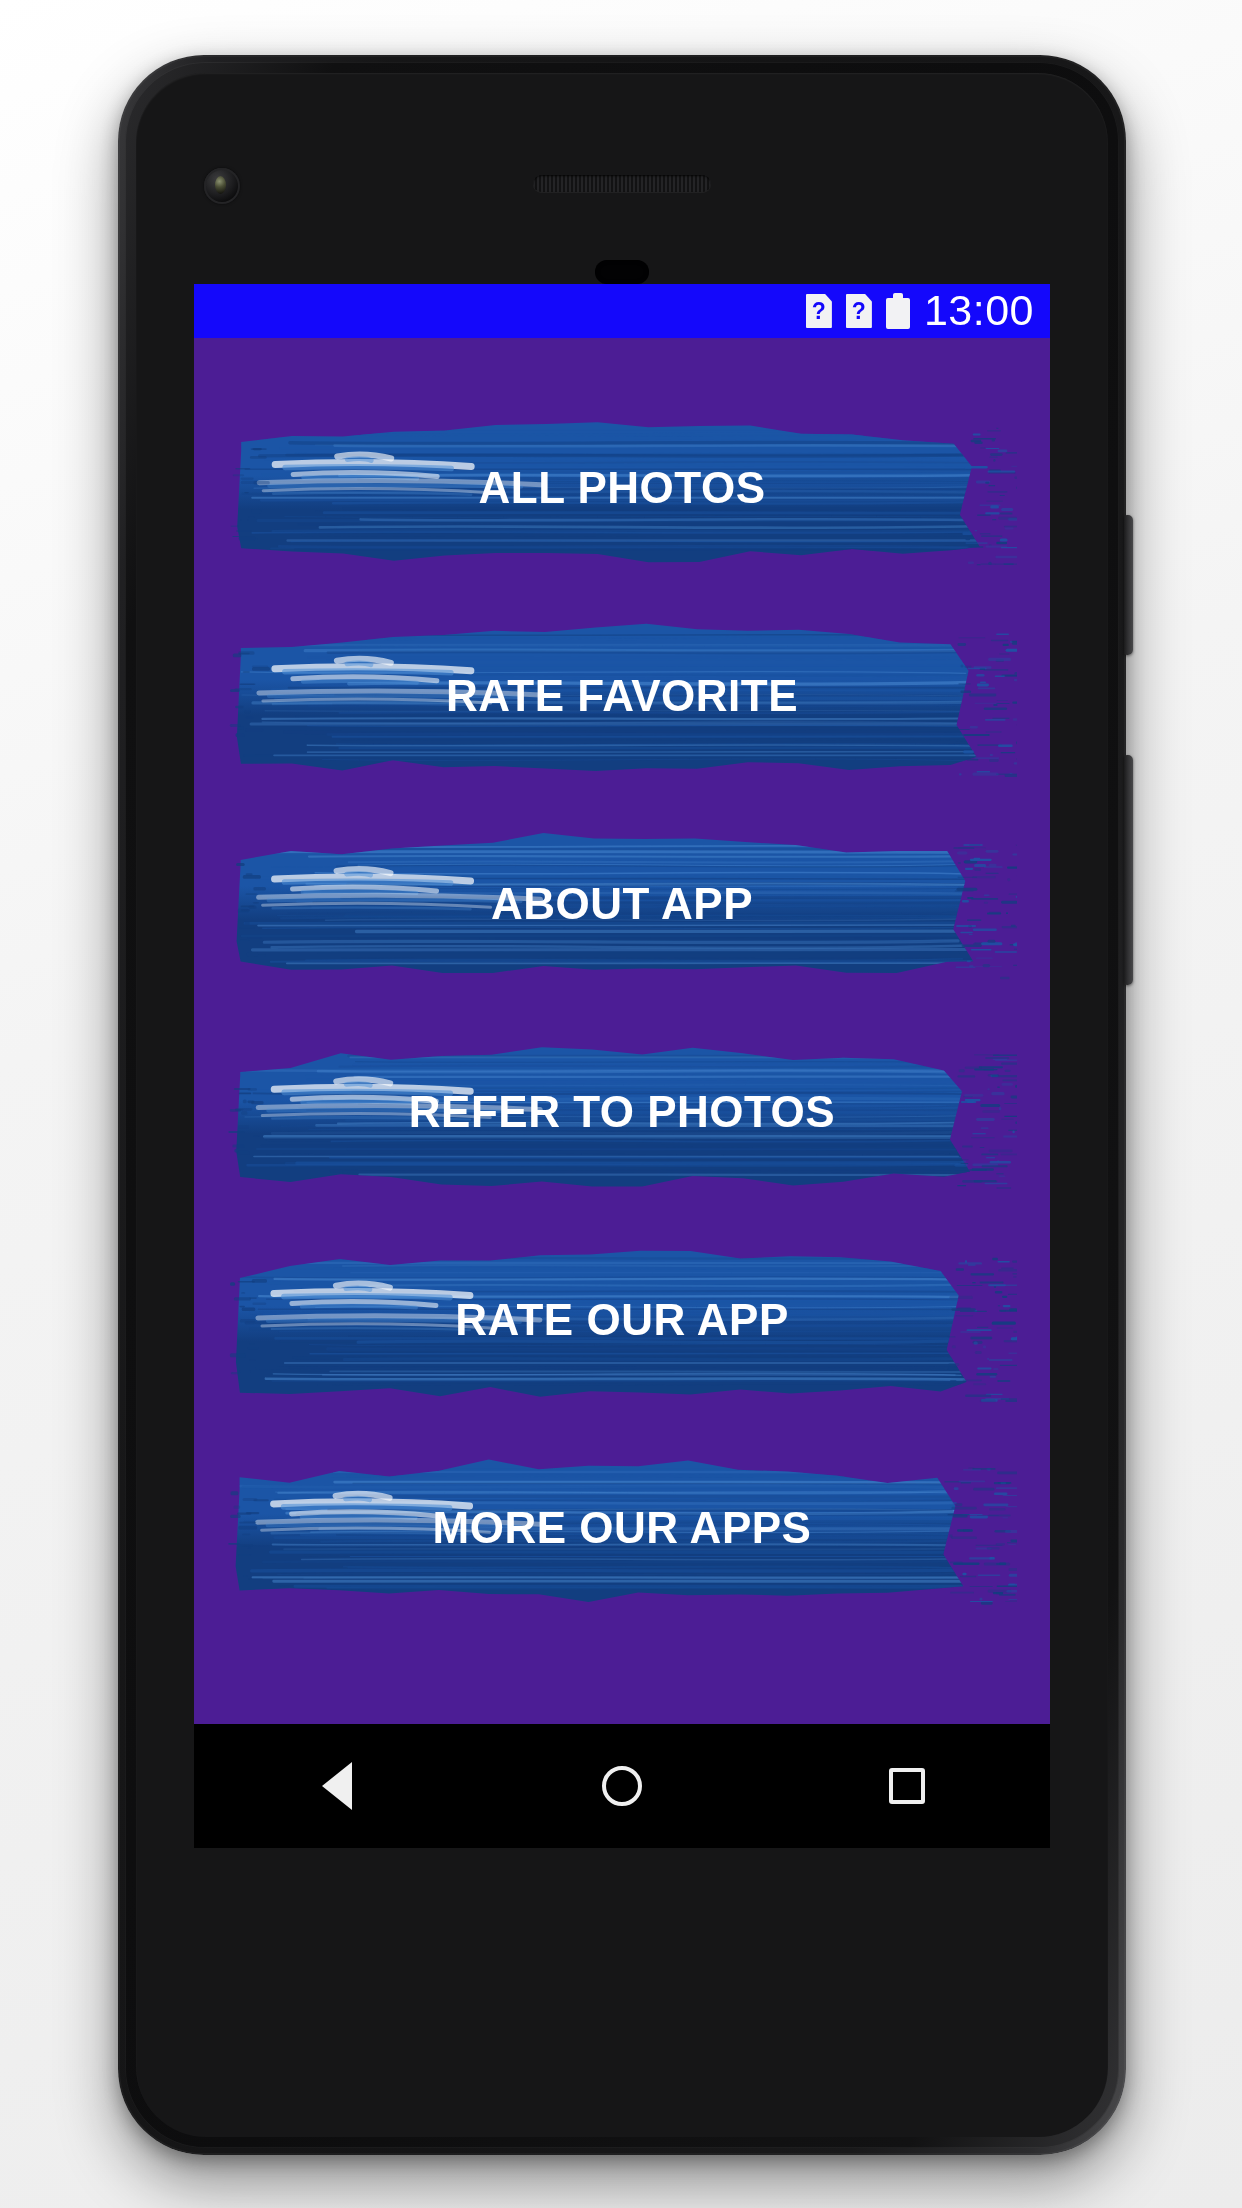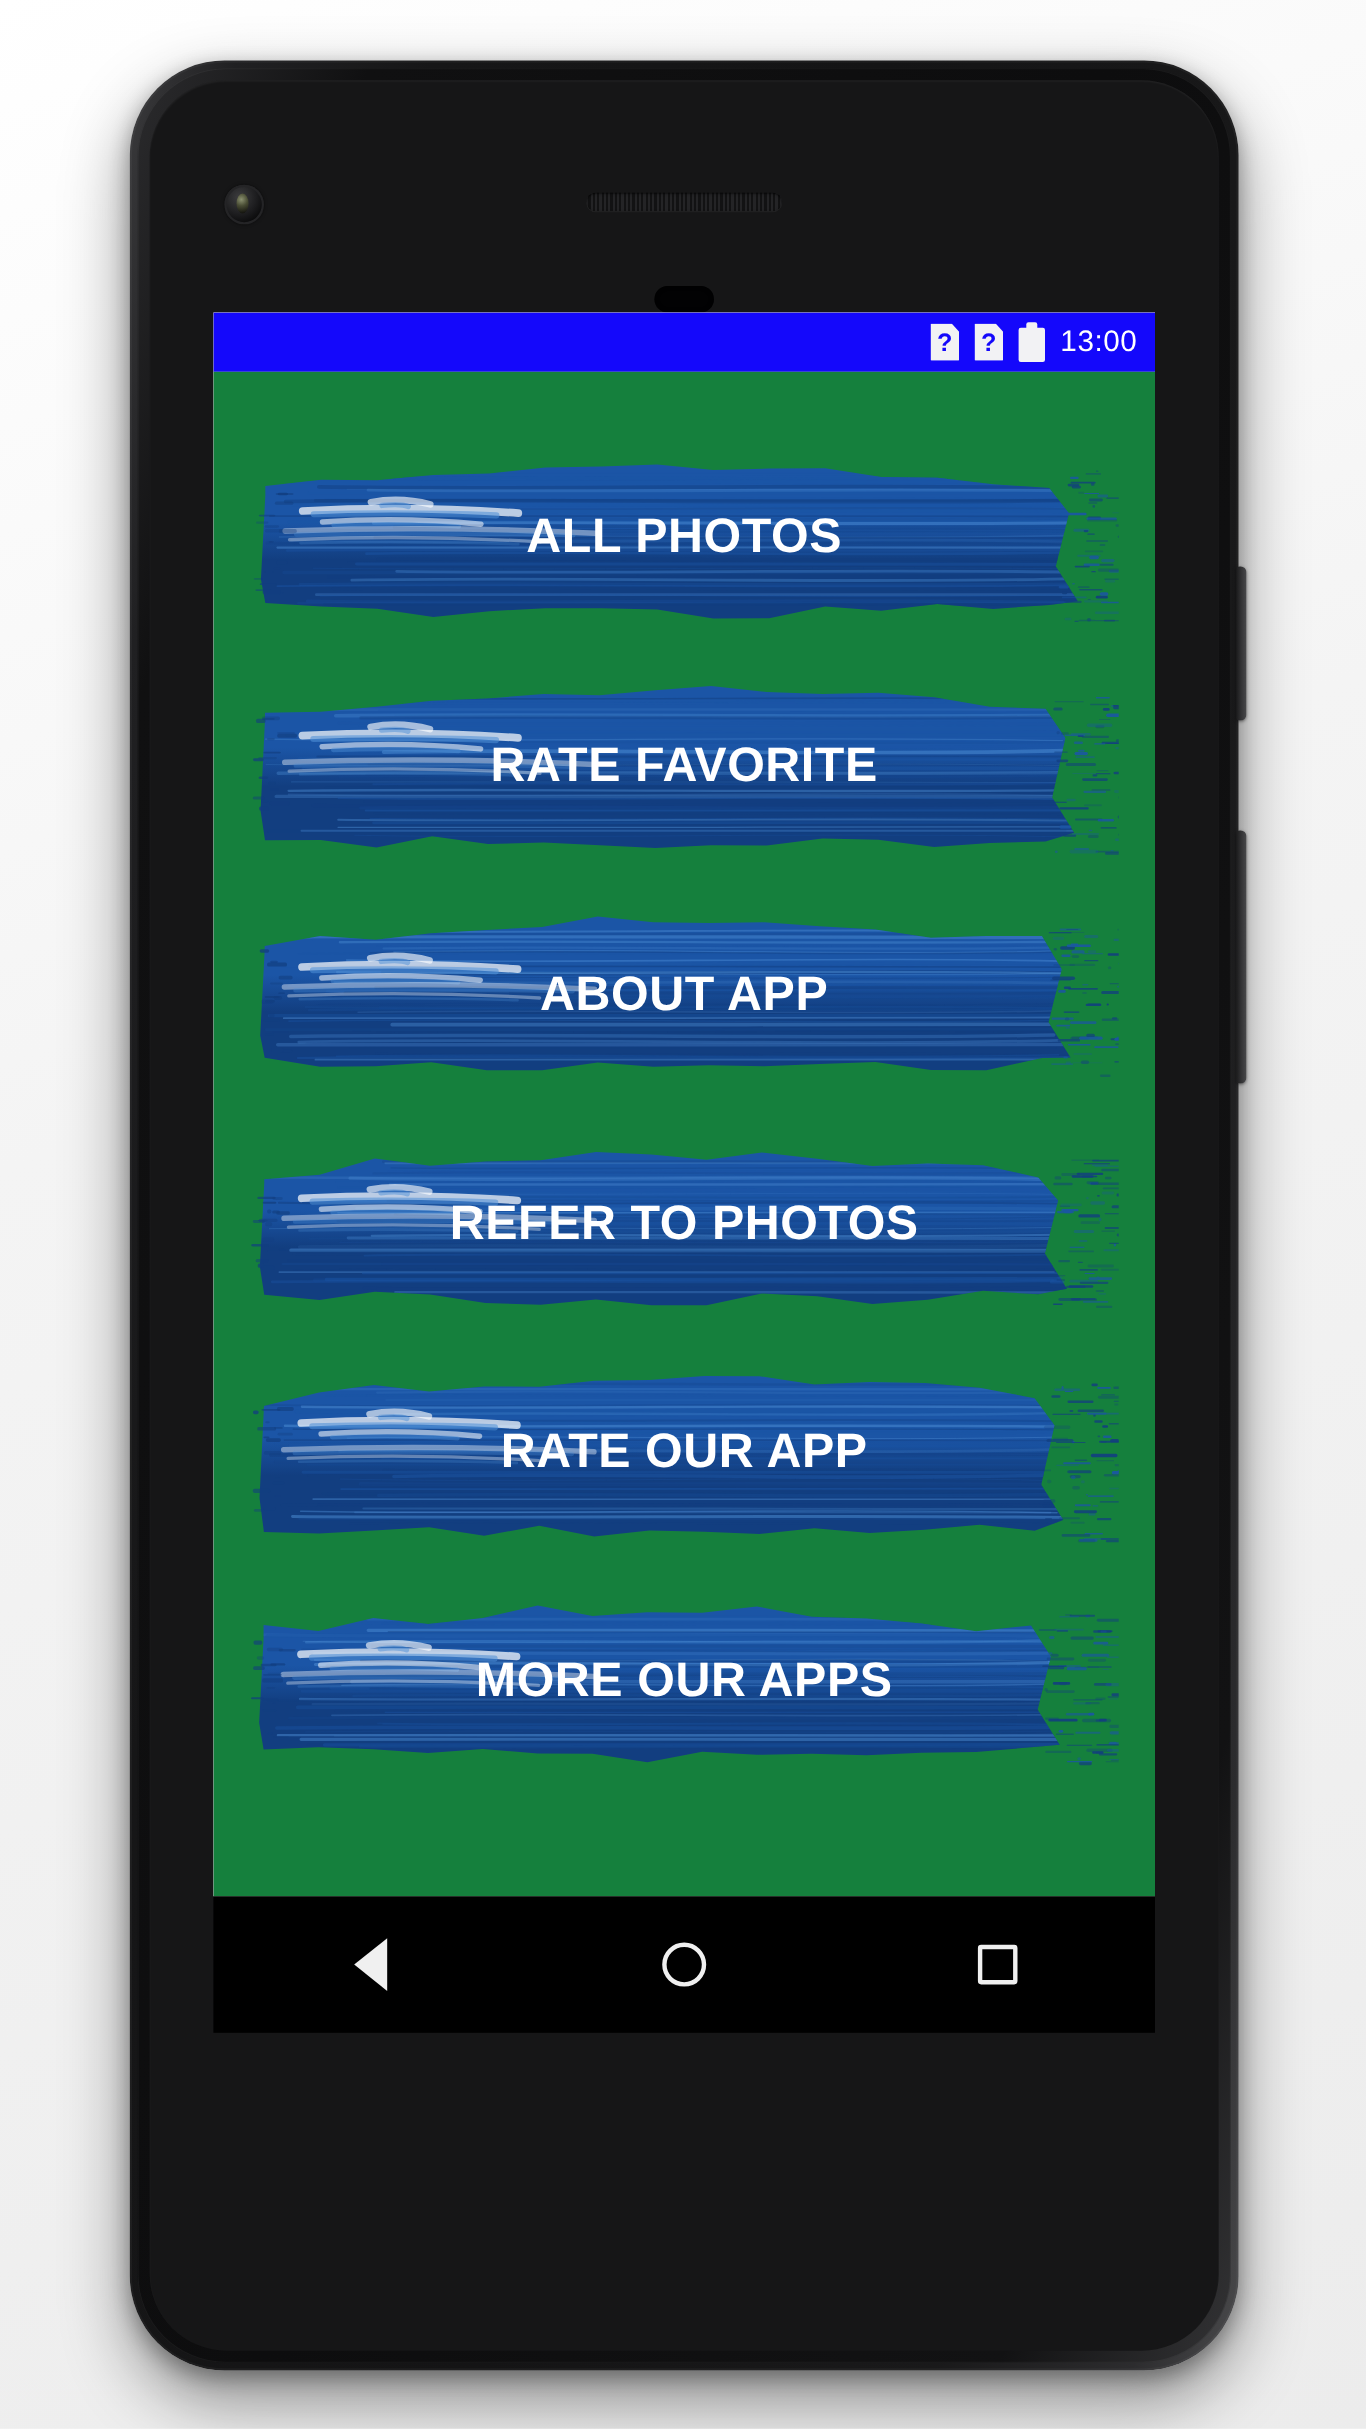--- a/index.html
+++ b/index.html
@@ -158,33 +158,33 @@
   }
   .battery-icon .cap {
     position: absolute;
     left: 7px; top: 0;
     width: 10px; height: 6px;
     background: #f2f2f4;
     border-radius: 2px 2px 0 0;
   }
   .status-clock {
     color: #ffffff;
-    font-size: 27px;
+    font-size: 43px;
     font-weight: 400;
     letter-spacing: 0.5px;
     font-family: "Liberation Sans", sans-serif;
     line-height: 1;
     padding-bottom: 2px;
   }
 
   
   .app-body {
     position: relative;
     height: calc(100% - 54px);
-    background: #15803d;
+    background: #4c1d95;
     padding-top: 48px;
     box-sizing: border-box;
   }
 
   .menu-list {
     display: flex;
     flex-direction: column;
     gap: 8px;
   }
 

